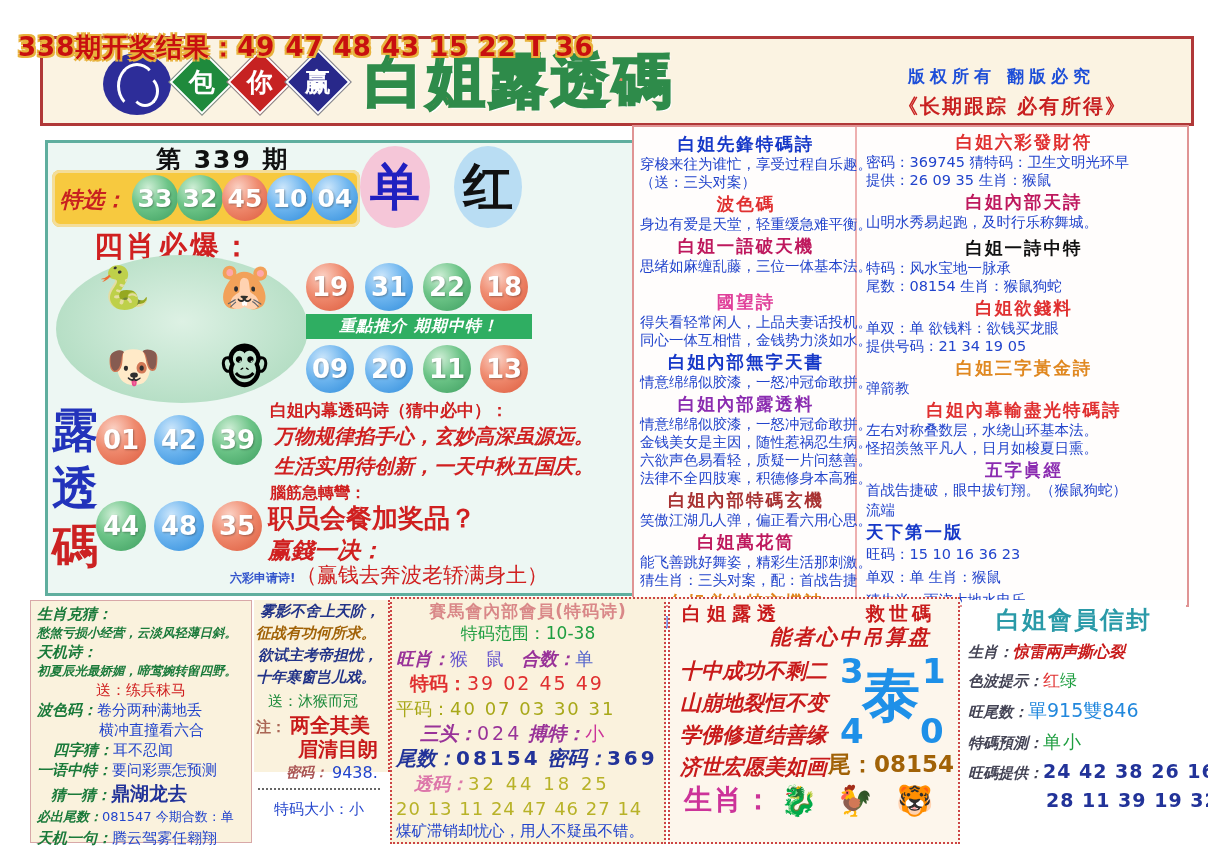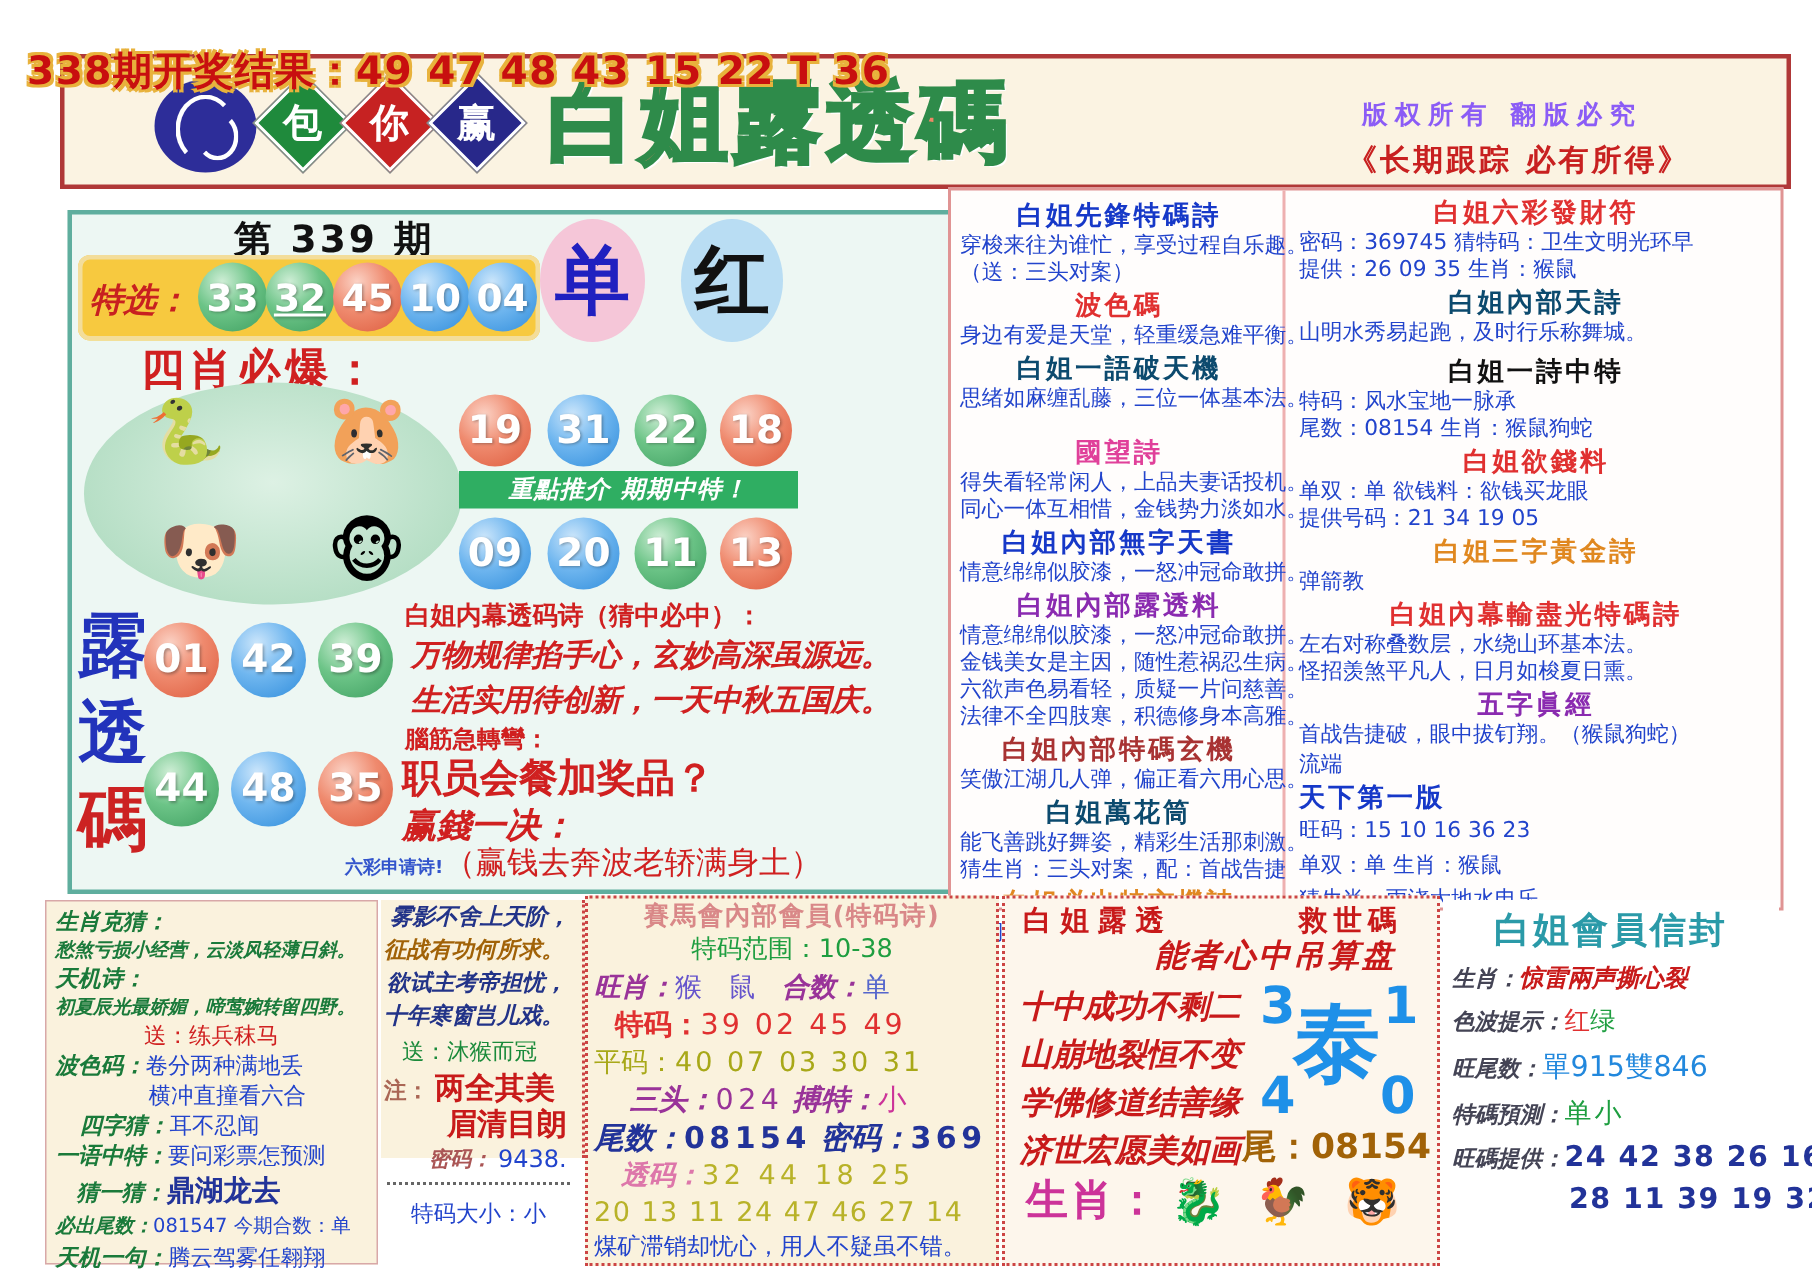--- a/index.html
+++ b/index.html
@@ -11,21 +11,21 @@
     text-shadow:2px 2px 0 #e8b23c,-2px -2px 0 #e8b23c,2px -2px 0 #e8b23c,-2px 2px 0 #e8b23c;}
   .banner{left:40px;top:36px;width:1148px;height:84px;background:#fbf3e2;border:3px solid #b03838;}
   .logo-oval{left:60px;top:14px;width:68px;height:62px;background:#2d2d99;border-radius:50%;}
   .logo-arc{position:absolute;border:3px solid #fff;border-radius:50%;}
   .diamond{width:42px;height:42px;transform:rotate(45deg);display:flex;align-items:center;justify-content:center;
     border:2px solid #fff;box-shadow:0 0 0 1px #888;}
   .diamond span{transform:rotate(-45deg);color:#fff;font-size:26px;font-weight:bold;}
   .d-green{background:#1f8a3c;} .d-red{background:#c62222;} .d-blue{background:#28288a;}
   .main-title{left:322px;top:4px;font-size:58px;font-weight:bold;color:#ef8866;letter-spacing:4px;
     -webkit-text-stroke:2.5px #2e8b4a;text-shadow:2px 2px 0 #ffffff;}
-  .copyright{left:865px;top:26px;font-size:17px;color:#8b5cf6;font-weight:bold;letter-spacing:5px;}
+  .copyright{left:865px;top:26px;font-size:17px;color:#1d4ed8;font-weight:bold;letter-spacing:5px;}
   .slogan{left:855px;top:54px;font-size:20px;color:#c82020;font-weight:bold;letter-spacing:2px;}
   
   .left-panel{left:45px;top:140px;width:585px;height:450px;background:#edf7f3;border:3px solid #5fae9e;}
   .issue{left:108px;top:0;font-size:25px;font-weight:bold;color:#111;letter-spacing:2px;}
   .stamp{left:4px;top:27px;width:308px;height:57px;background:#f7c93f;border-radius:8px;
     box-shadow:0 0 0 3px #f3dd9a inset;}
   .stamp-label{left:8px;top:15px;font-size:22px;font-weight:bold;font-style:italic;color:#c82020;}
   .ball{position:absolute;border-radius:50%;display:flex;align-items:center;justify-content:center;
     color:#fff;font-weight:bold;text-shadow:1px 1px 2px rgba(0,0,0,.3);}
   .ball.g{background:radial-gradient(circle at 35% 28%,#cfeed6 0%,#6cc487 45%,#3d9e5f 100%);}
@@ -42,21 +42,21 @@
     display:flex;align-items:center;justify-content:center;font-size:16px;font-weight:bold;font-style:italic;letter-spacing:1px;}
   .vchar{position:absolute;font-size:46px;font-weight:bold;line-height:1;}
   .poemline{position:absolute;color:#d02020;white-space:nowrap;}
   
   .right-panel{left:632px;top:125px;width:553px;height:478px;background:#fffdfc;border:2px solid #e09494;}
   .v-divider{left:221px;top:0;width:2px;height:100%;background:#eeb0b0;}
   .sec{margin-bottom:2px;}
   .sec-t{font-weight:bold;font-size:17.5px;line-height:22px;letter-spacing:2px;text-align:center;}
   .sec-t.al{text-align:left;}
   .sec-l{font-size:14.5px;line-height:18px;color:#2244cc;white-space:nowrap;}
-  .c-blue{color:#1638c8;} .c-red{color:#e03030;} .c-green{color:#0c4a6e;} .c-magenta{color:#e0409a;}
+  .c-blue{color:#1638c8;} .c-red{color:#e03030;} .c-green{color:#be185d;} .c-magenta{color:#e0409a;}
   .c-purple{color:#8a2bb0;} .c-darkred{color:#a83232;} .c-orange{color:#e08820;} .c-black{color:#111;}
   
   .bpanel{background:#faf2dd;}
   .b1{left:30px;top:600px;width:222px;height:243px;border:1px solid #d8a8a8;padding:4px 6px;box-sizing:border-box;}
   .b1 .row{margin-bottom:1px;white-space:nowrap;}
   .lab-g{color:#1a7a3a;font-weight:bold;font-style:italic;}
   .txt-g{color:#1a7a3a;}
   .txt-b{color:#2244cc;}
   .b2{left:254px;top:600px;width:134px;height:172px;border-right:2px dotted #cc4444;}
   .b3{left:390px;top:597px;width:276px;height:247px;border:2px dotted #cc4444;box-sizing:border-box;padding:2px 4px;}
@@ -92,21 +92,21 @@
   <div class="abs copyright">版权所有 翻版必究</div>
   <div class="abs slogan">《长期跟踪 必有所得》</div>
 </div>
 
 <div class="abs left-panel">
   <div class="abs issue">第 339 期</div>
 
   <div class="abs stamp">
     <div class="abs stamp-label">特选：</div>
     <div class="ball g" style="left:80px;top:5px;width:46px;height:46px;font-size:25px;">33</div>
-    <div class="ball g" style="left:125px;top:5px;width:46px;height:46px;font-size:25px;text-decoration:underline;">32</div>
+    <div class="ball g" style="left:125px;top:5px;width:46px;height:46px;font-size:25px;">32</div>
     <div class="ball r" style="left:170px;top:5px;width:46px;height:46px;font-size:25px;">45</div>
     <div class="ball b" style="left:215px;top:5px;width:46px;height:46px;font-size:25px;">10</div>
     <div class="ball b" style="left:260px;top:5px;width:46px;height:46px;font-size:25px;">04</div>
   </div>
 
   <div class="oval oval-dan">单</div>
   <div class="oval oval-hong">红</div>
 
   <div class="abs sixiao">四肖必爆：</div>
 

